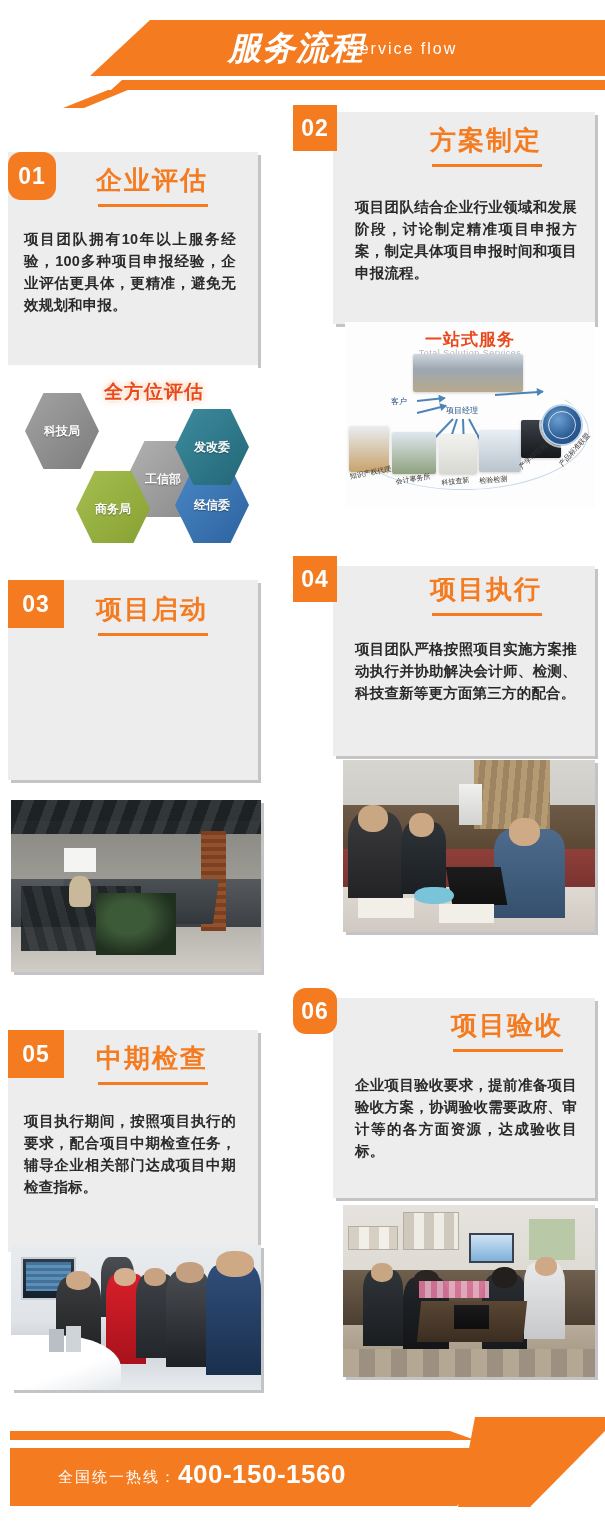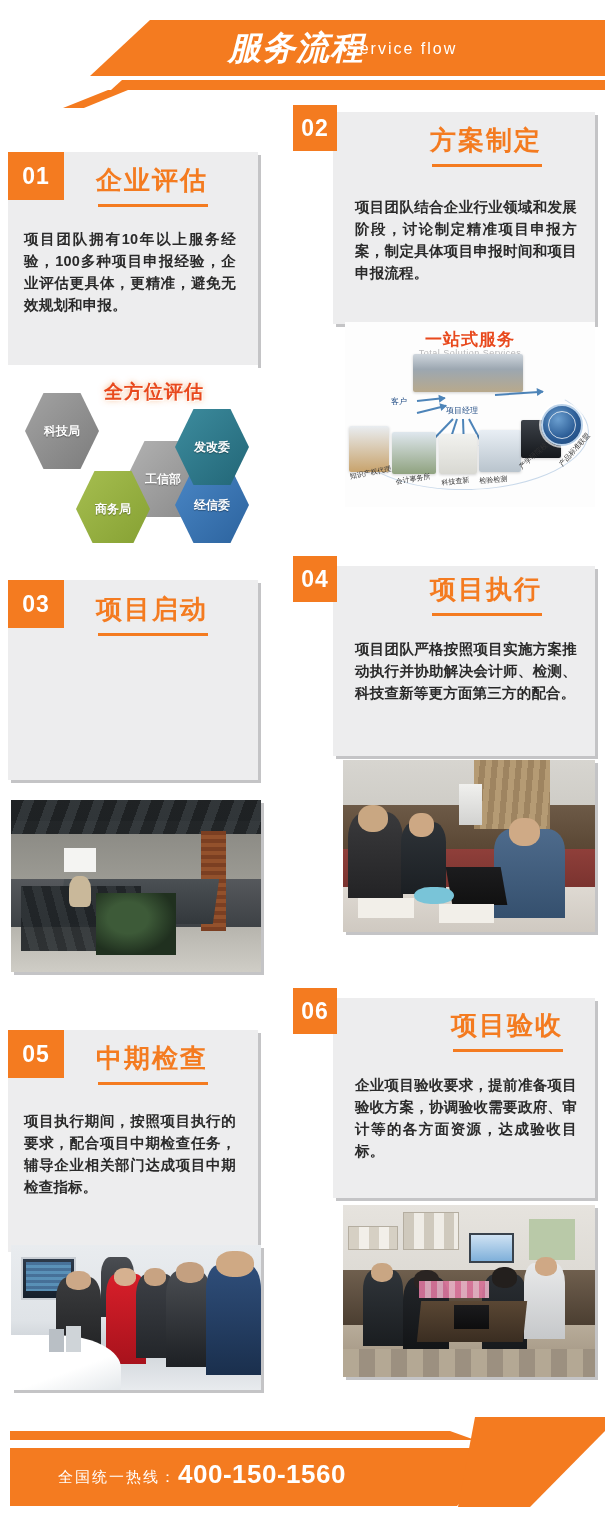--- a/index.html
+++ b/index.html
@@ -222,21 +222,21 @@
 
   <div class="header-wrap">
     <div class="hdr-band"></div>
     <div class="hdr-stripe"></div>
     <div class="hdr-tail"></div>
     <div class="hdr-title">服务流程</div>
     <div class="hdr-sub">Service flow</div>
   </div>
 
   <div class="card" style="left:8px; top:152px; width:250px; height:213px;"></div>
-  <div class="badge" style="left:8px; top:152px; width:56px; height:48px; line-height:48px;">
+  <div class="badge" style="left:8px; top:152px; width:48px; height:48px; line-height:48px;border-radius:13px;">
     <span>01</span>
   </div>
   <div class="card-title" style="left:96px; top:163px;">企业评估</div>
   <div class="card-body" style="left:24px; top:228px; width:212px;">项目团队拥有10年以上服务经验，100多种项目申报经验，企业评估更具体，更精准，避免无效规划和申报。</div>
 
   <div class="hexwrap media" style="left:8px; top:365px; width:250px; height:178px; background:#fff;">
     <div class="hex-title" style="left:96px; top:14px;">全方位评估</div>
 
     <div class="hex" style="left:17px; top:28px; width:74px; height:76px; background:linear-gradient(135deg,#A3A3A3,#7C7C7C);">
       <span>科技局</span>
@@ -394,21 +394,21 @@
                   background:linear-gradient(180deg,#2f4e7a,#1a2f4d);border-radius:22% 22% 0 0;"></div>
       <div style="position:absolute;left:82%;top:4%;width:15%;height:18%;background:#cfa984;border-radius:45%;"></div>
       <div style="position:absolute;left:0;top:62%;width:44%;height:38%;
                   background:linear-gradient(160deg,#ffffff 0 60%,#e4e8eb 100%);border-radius:0 60% 0 0;"></div>
       <div style="position:absolute;left:15%;top:58%;width:6%;height:16%;background:#b9bfc5;"></div>
       <div style="position:absolute;left:22%;top:56%;width:6%;height:18%;background:#cfd4d8;"></div>
     </div>
   </div>
 
   <div class="card" style="left:333px; top:998px; width:262px; height:200px;"></div>
-  <div class="badge" style="left:293px; top:988px; width:44px; height:46px; line-height:46px;">
+  <div class="badge" style="left:293px; top:988px; width:44px; height:46px; line-height:46px;border-radius:13px;">
     <span>06</span>
   </div>
   <div class="card-title" style="left:430px; top:1008px;margin-left:21px;">项目验收</div>
   <div class="card-body" style="left:355px; top:1074px; width:222px;">企业项目验收要求，提前准备项目验收方案，协调验收需要政府、审计等的各方面资源，达成验收目标。</div>
 
   <div class="media" style="left:343px; top:1205px; width:252px; height:172px; box-shadow:3px 3px 0 0 #c4c4c6;">
     <div class="photo" style="background:linear-gradient(180deg,#e6e3de 0%,#dedbd5 38%,#6f5f4e 38%,#4b3e31 70%,#b7ab99 70%,#9d907c 100%);">
       <div style="position:absolute;left:24%;top:4%;width:22%;height:22%;
                   background:repeating-linear-gradient(90deg,#cfc9bd 0 10px,#efece6 10px 20px);
                   border:1px solid #b4ada0;"></div>

